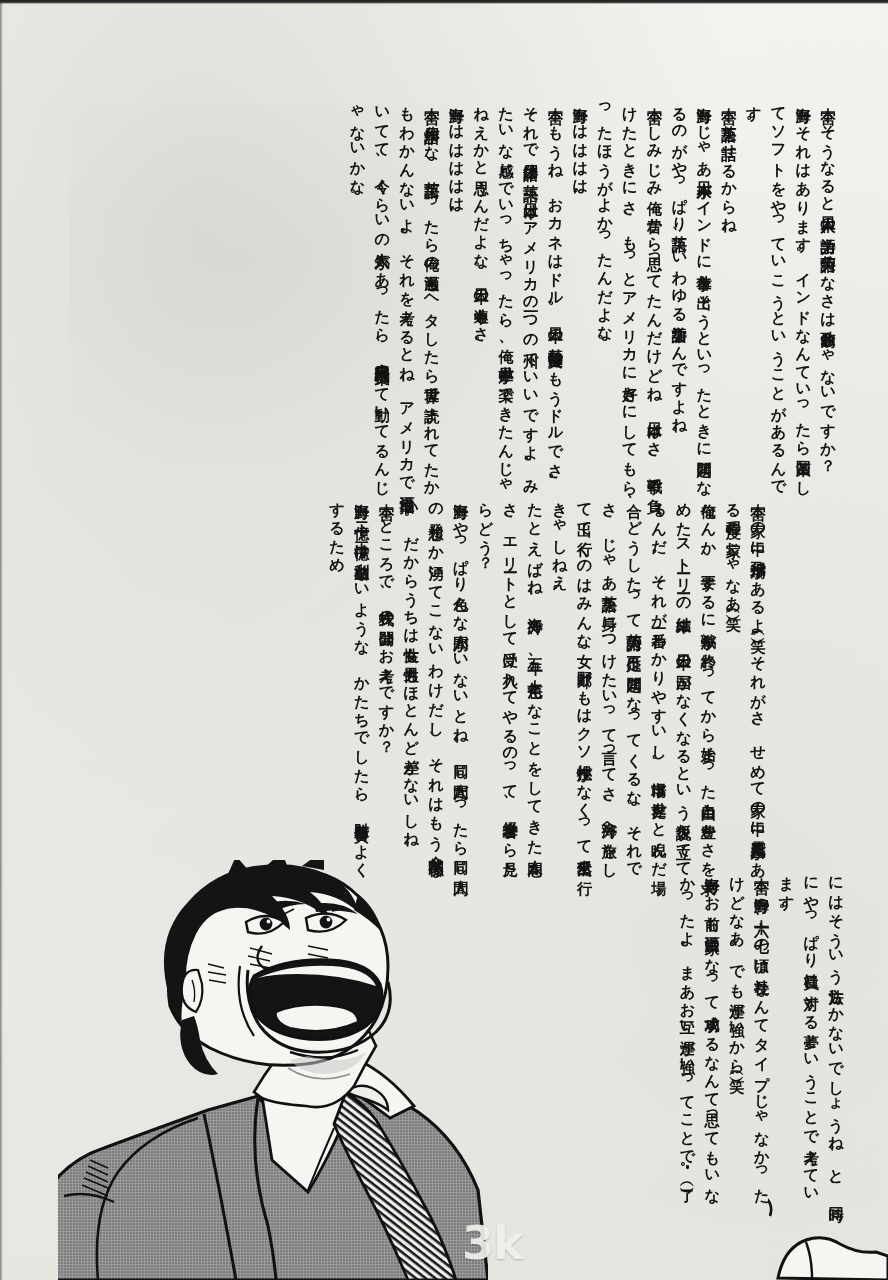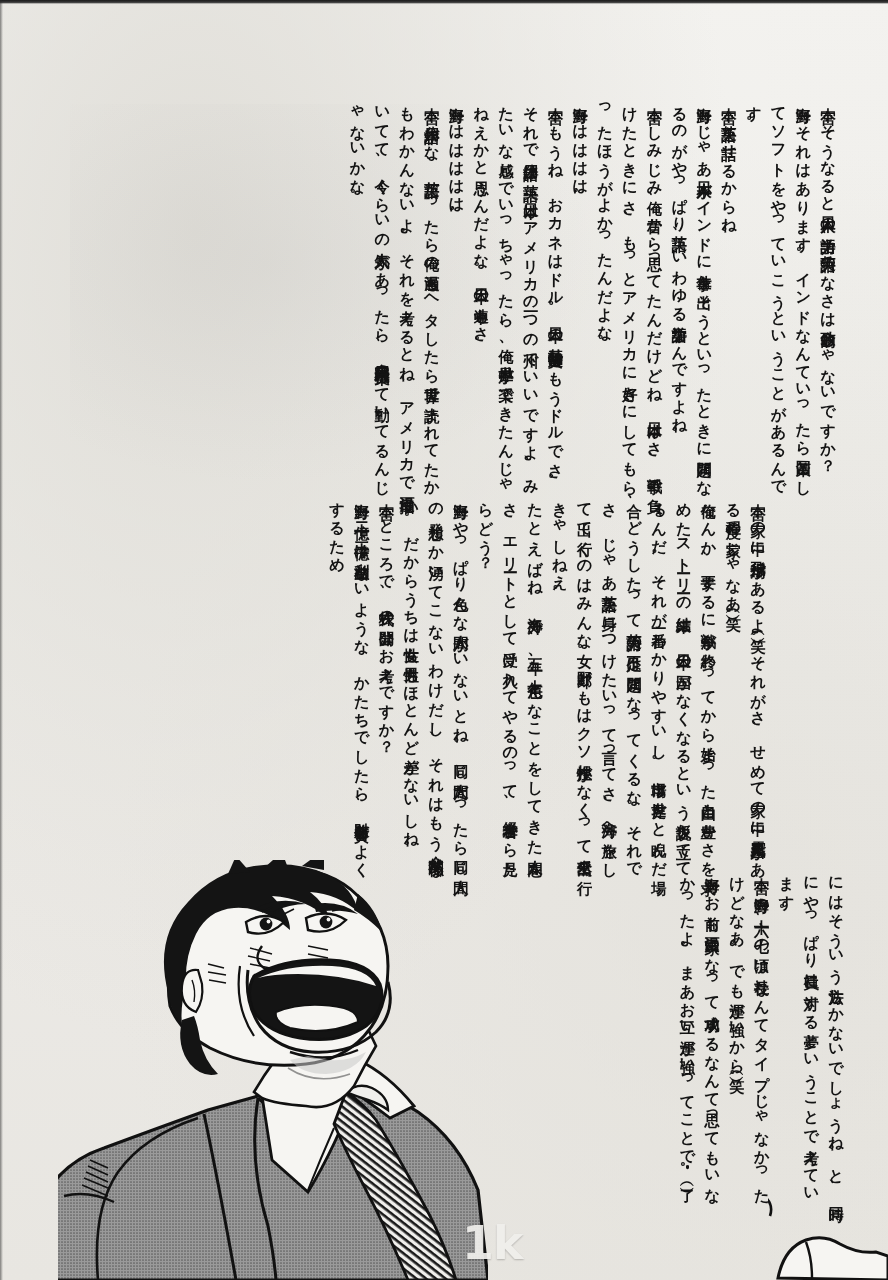--- a/index.html
+++ b/index.html
@@ -242,21 +242,21 @@
 
         <path d="M190 110 Q186 142 202 166 Q220 190 254 192 Q294 194 318 172 Q338 152 330 122" fill="none" stroke="#111" stroke-width="3"></path>
         <path d="M182 106 Q176 146 196 176" fill="none" stroke="#111" stroke-width="2.2"></path>
 
         <path d="M232 192 Q268 204 300 190" fill="none" stroke="#111" stroke-width="2.4"></path>
         <path d="M250 196 Q284 206 308 192 Q298 212 268 214 Q244 214 232 200 Z" fill="#c9c9c9" opacity=".55"></path>
       </g>
     </svg>
   </div>
 
-  <div class="watermark">1k</div>
+  <div class="watermark">3k</div>
 
   <div class="hand">
     <svg viewBox="0 0 120 90" xmlns="http://www.w3.org/2000/svg">
       <path d="M10 88 Q16 58 38 50 Q56 44 72 54 Q90 64 108 62 L120 66 L120 90 Z" fill="#f6f5f2" stroke="#111" stroke-width="3"></path>
       <path d="M38 52 Q44 68 44 88" fill="none" stroke="#111" stroke-width="2.4"></path>
       <path d="M-4 6 Q6 14 2 26" fill="none" stroke="#111" stroke-width="2.6"></path>
     </svg>
   </div>
 
 </div>

